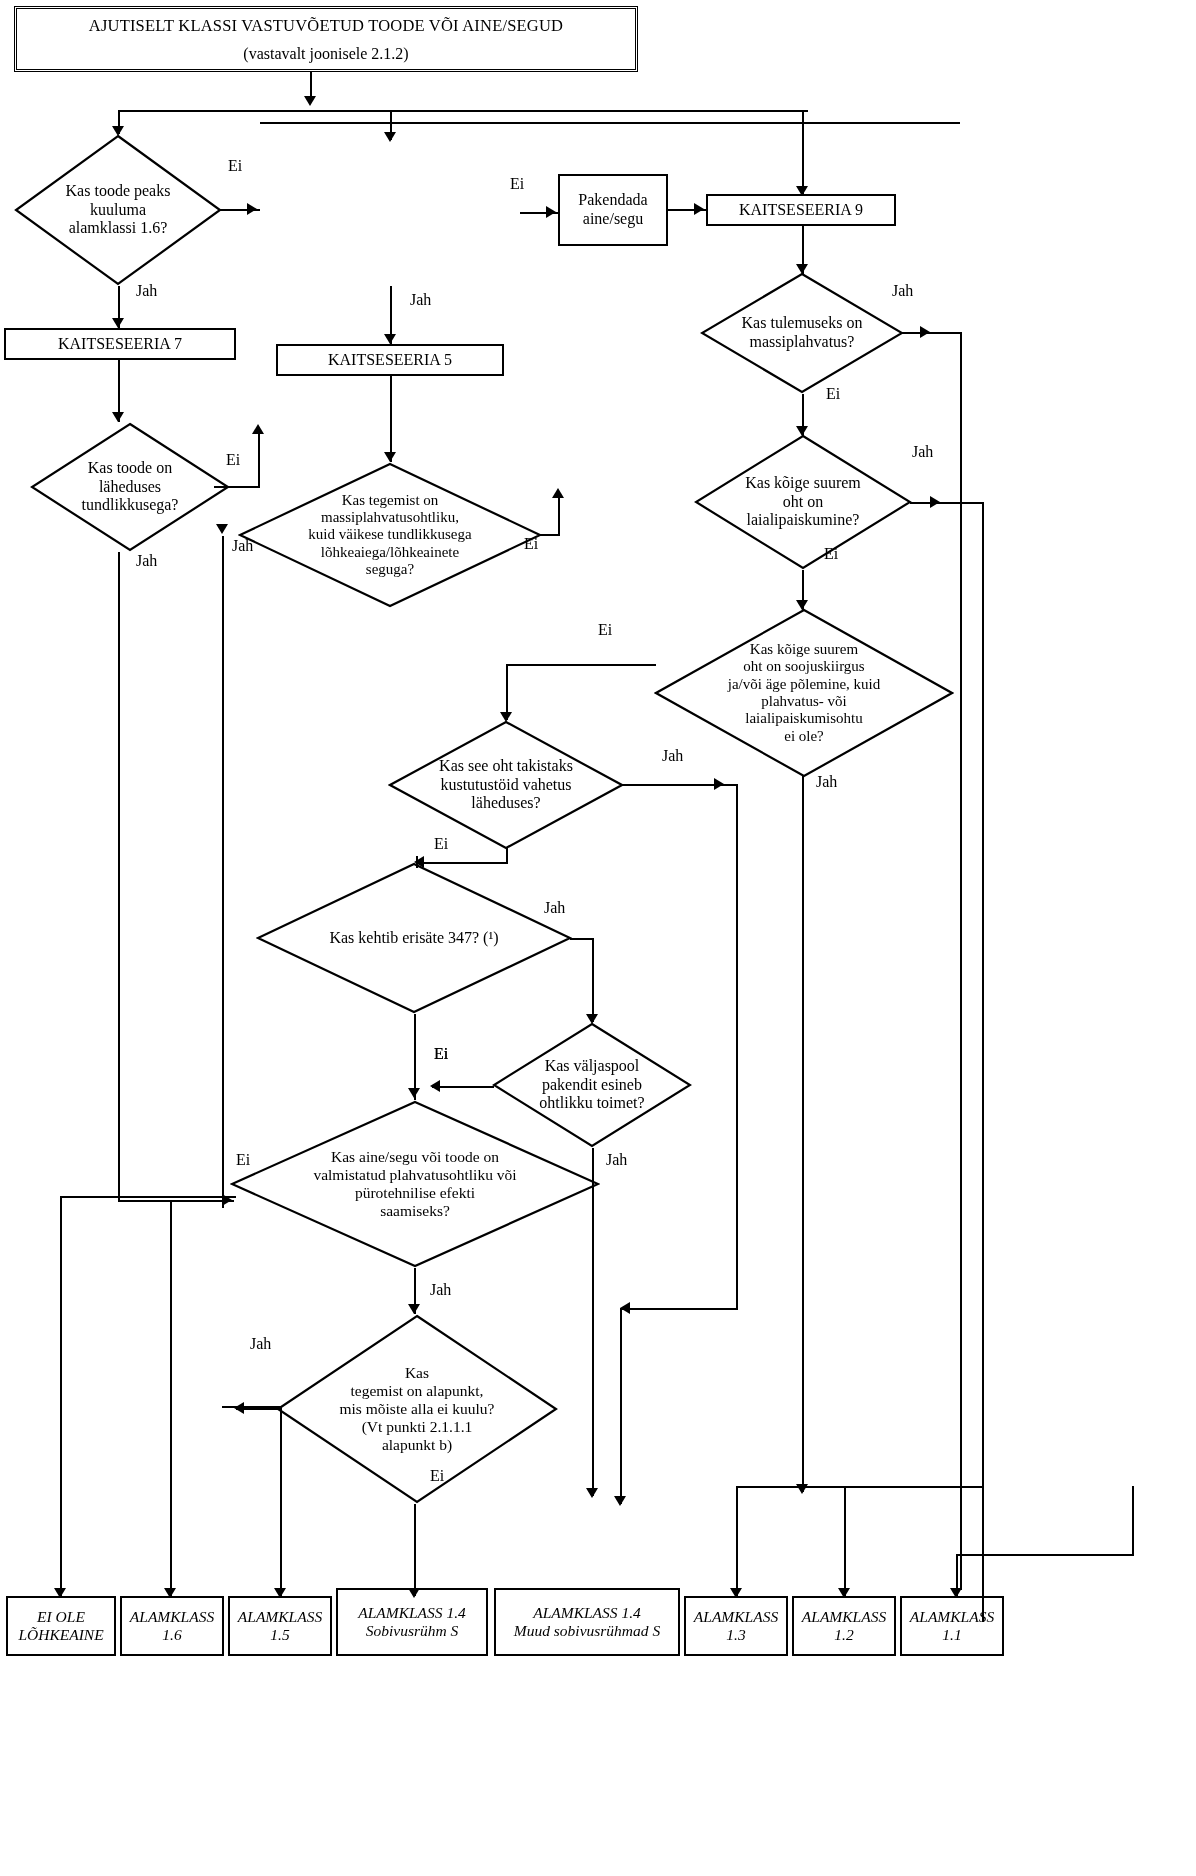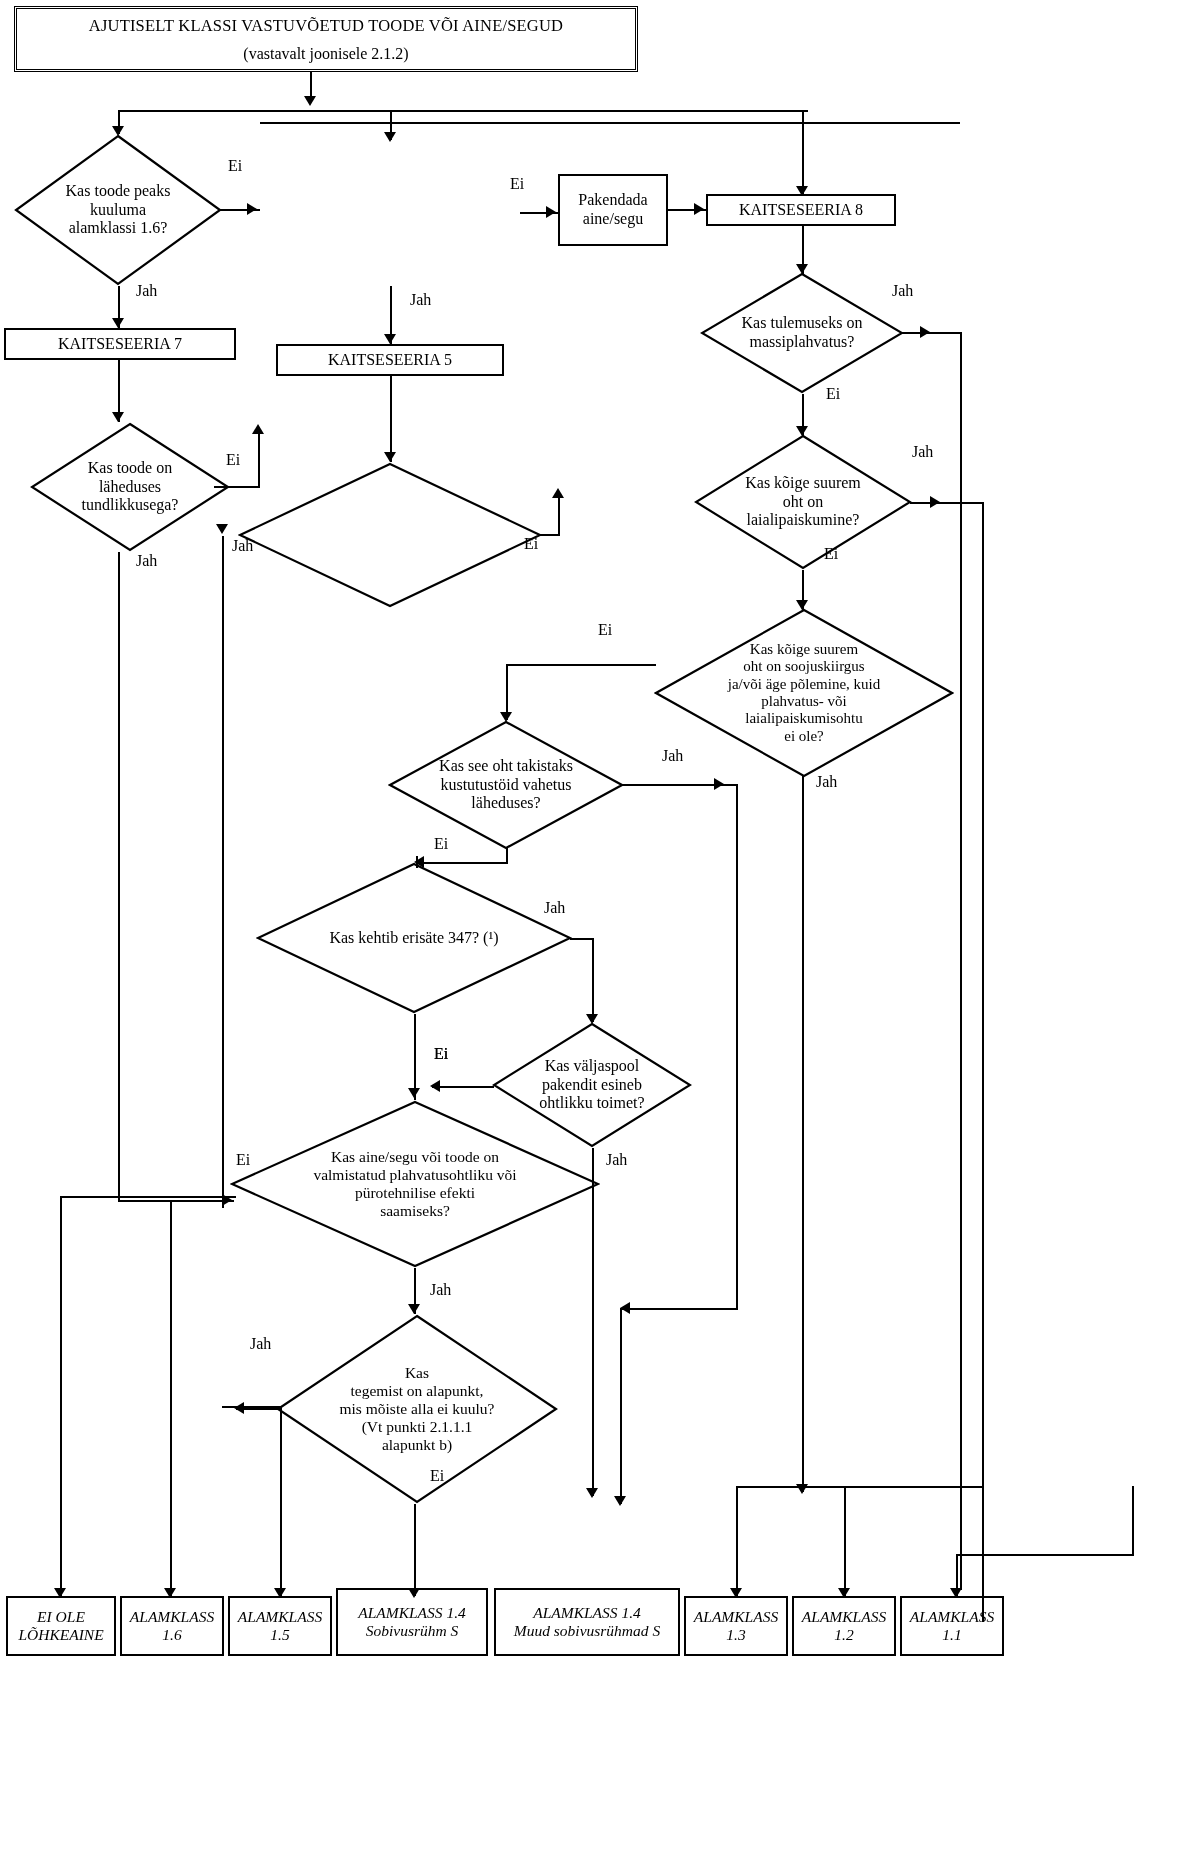--- a/index.html
+++ b/index.html
@@ -170,21 +170,21 @@
   <div class="elabel" style="left:410px; top:292px;">Jah</div>
 
   <div class="box" style="left:558px; top:174px; width:110px; height:72px; flex-direction:column;">
     <span>Pakendada</span>
     <span>aine/segu</span>
   </div>
   <div class="ln lnh" style="left:668px; top:209px; width:38px;"></div>
   <div class="ar ar-r" style="left:694px; top:203px;"></div>
 
   <div class="box" style="left:706px; top:194px; width:190px; height:32px;">
-    <span>KAITSESEERIA 8</span>
+    <span>KAITSESEERIA 9</span>
   </div>
   <div class="ln lnv" style="left:802px; top:226px; height:48px;"></div>
   <div class="ar ar-d" style="left:796px; top:264px;"></div>
 
   <div class="box" style="left:4px; top:328px; width:232px; height:32px;">
     <span>KAITSESEERIA 7</span>
   </div>
   <div class="ln lnv" style="left:118px; top:360px; height:62px;"></div>
   <div class="ar ar-d" style="left:112px; top:412px;"></div>
 
@@ -233,20 +233,29 @@
 
   <div class="elabel" style="left:136px; top:553px;">Jah</div>
   <div class="ln lnv" style="left:118px; top:552px; height:650px;"></div>
   <div class="ln lnh" style="left:118px; top:1200px; width:116px;"></div>
   <div class="ar ar-r" style="left:222px; top:1194px;"></div>
 
   <div class="dia" style="left:238px; top:462px; width:304px; height:146px;">
     <svg class="dsvg shape" viewBox="0 0 304 146" preserveAspectRatio="none">
       <polygon points="152,2 302,73 152,144 2,73" fill="#fff" stroke="#000" stroke-width="2.2"></polygon>
     </svg>
+    <div class="lbl" style="left:8%; width:84%; font-size:15px;">
+      <div>
+        <span>Kas tegemist on</span>
+        <span>massiplahvatusohtliku,</span>
+        <span>kuid väikese tundlikkusega</span>
+        <span>lõhkeaiega/lõhkeainete</span>
+        <span>seguga?</span>
+      </div>
+    </div>
   </div>
 
   <div class="elabel" style="left:524px; top:536px;">Ei</div>
   <div class="ln lnh" style="left:540px; top:534px; width:20px;"></div>
   <div class="ln lnv" style="left:558px; top:494px; height:42px;"></div>
   <div class="ar ar-u" style="left:552px; top:488px;"></div>
 
   <div class="elabel" style="left:232px; top:538px;">Jah</div>
   <div class="ln lnv" style="left:222px; top:536px; height:672px;"></div>
   <div class="ar ar-d" style="left:216px; top:524px;"></div>

